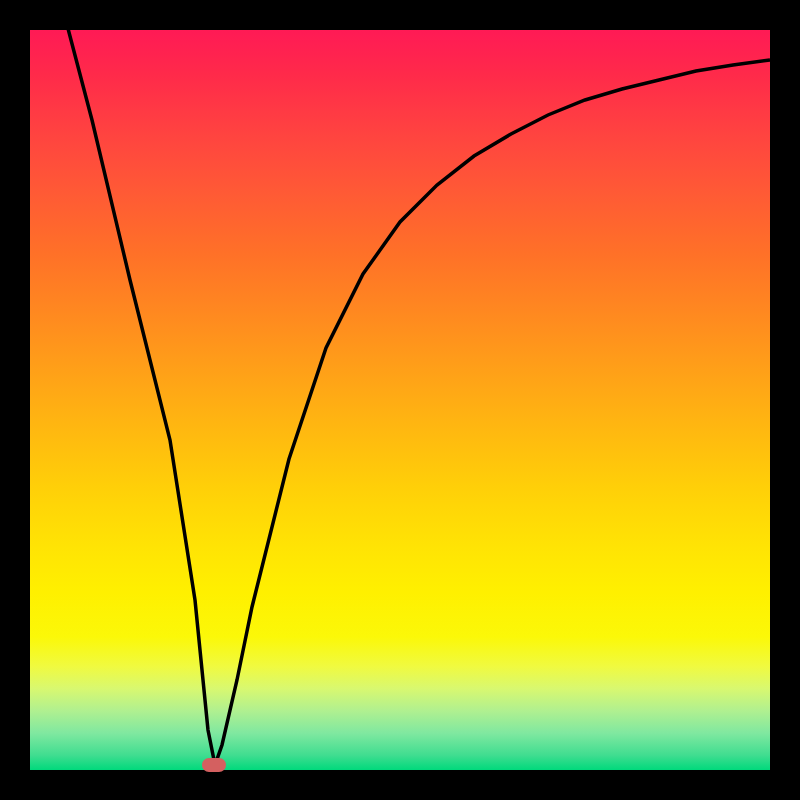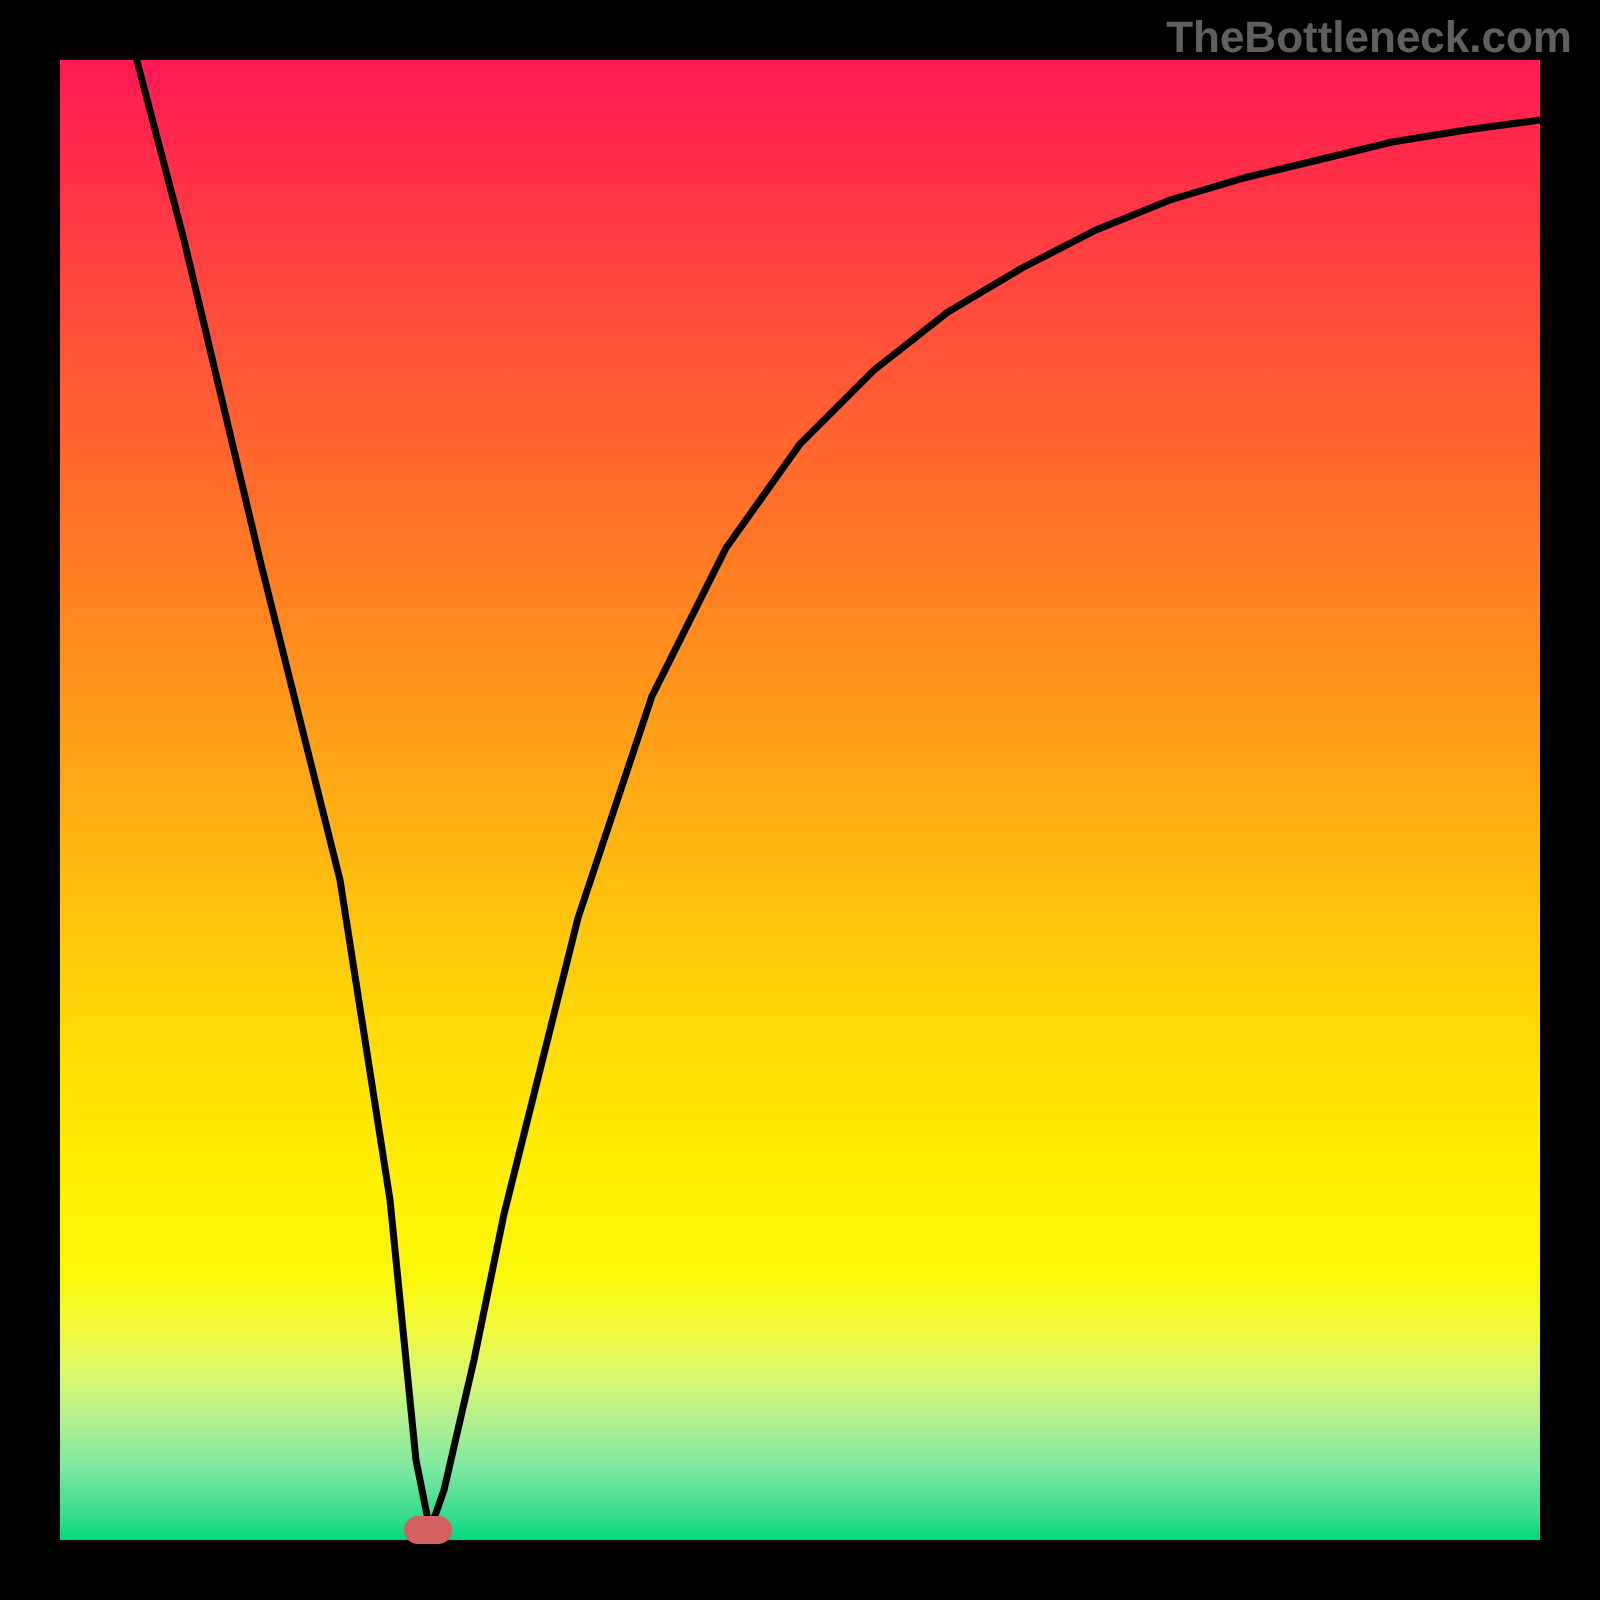--- a/index.html
+++ b/index.html
@@ -84,21 +84,20 @@
       border-radius: 7px;
       left: 172px;
       bottom: -2px;
       z-index: 5;
     }
   </style>
 </head>
 <body>
 
 <div class="container">
-  <div class="attribution">TheBottleneck.com</div>
 
   <div class="plot-area">
     <div class="gradient-bg"></div>
 
     <svg class="curve-svg" viewBox="0 0 740 740">
       <path d="M 20,-70 
                L 62,90 
                L 100,250 
                L 140,410 
                L 165,570 

